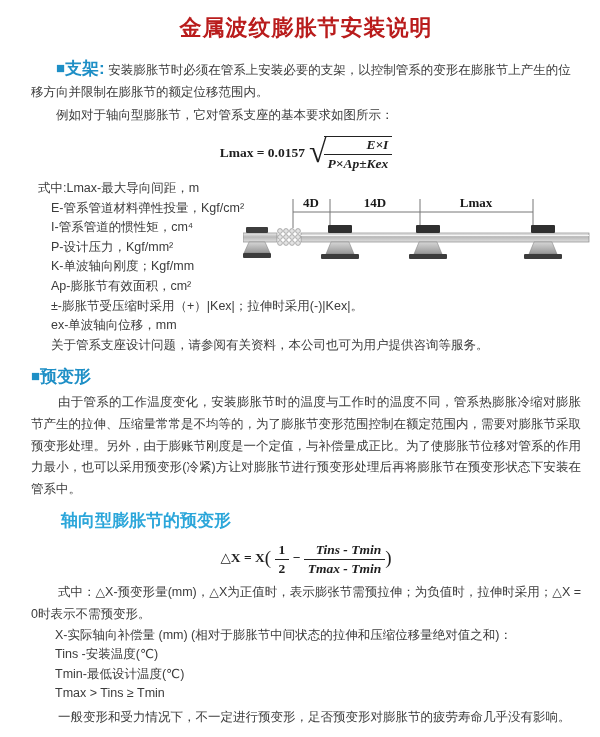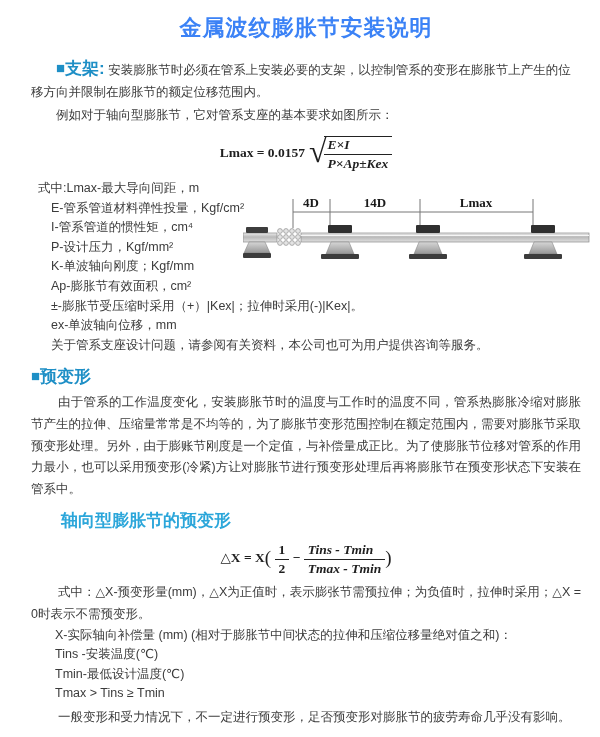--- a/index.html
+++ b/index.html
@@ -12,33 +12,33 @@
     color:#3b3b3b;
     font-size:12.5px;
     box-sizing:border-box;
     padding:0 19px 0 31px;
   }
   .title{
     margin:13px 0 0;
     text-align:center;
     font-size:22px;
     font-weight:700;
-    color:#3b82f6;
+    color:#b91c1c;
     letter-spacing:1px;
   }
   .sec-marker{color:#1E8FC6;font-size:15px;vertical-align:1px;}
   .sec-label{color:#1E8FC6;font-size:17px;font-weight:700;}
   .p-support{margin:14px 0 0;text-indent:25px;line-height:22px;}
   .p-example{margin:1px 0 0;text-indent:25px;line-height:22px;}
 
   
   .formula{text-align:center;font-family:"Liberation Serif","DejaVu Serif",serif;
            font-weight:700;color:#1f1f1f;font-size:13.5px;}
   .formula1{margin:9px 0 7px;}
-  .frac{display:inline-block;vertical-align:middle;text-align:left;line-height:1.15;}
+  .frac{display:inline-block;vertical-align:middle;text-align:right;line-height:1.15;}
   .frac .num{display:block;border-bottom:1.3px solid #222;padding:0 4px 1px;}
   .frac .den{display:block;padding:1px 4px 0;}
   .radical{font-size:32px;font-weight:400;vertical-align:middle;margin:0 -3px 0 4px;
            position:relative;top:-2px;}
   .rooted{border-top:1.6px solid #222;}
   .itv{font-style:italic;}
   .paren{font-size:19px;font-weight:400;vertical-align:-2px;}
   .formula2{margin:10px 0 6px;}
 
   

